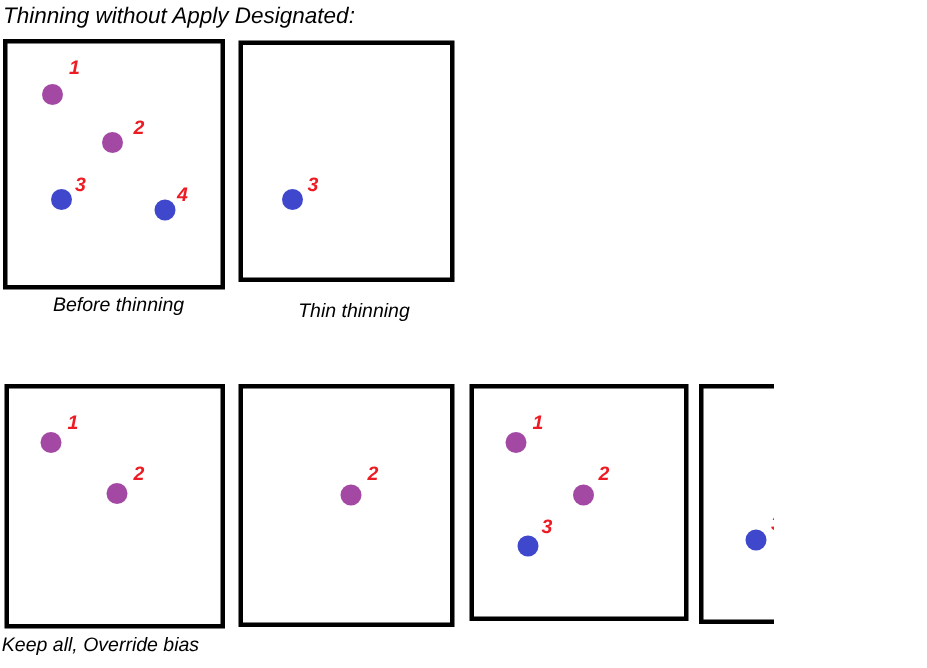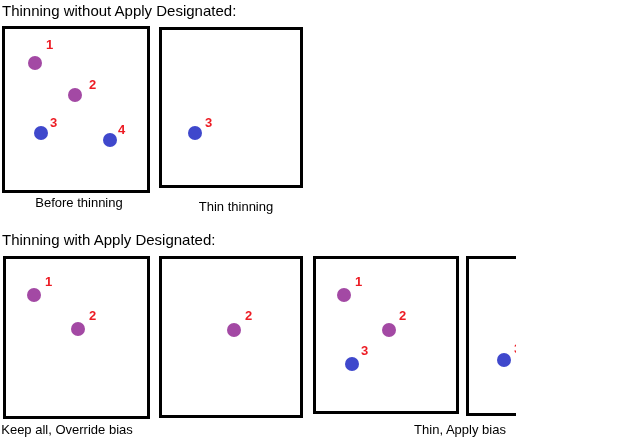--- a/index.html
+++ b/index.html
@@ -7,20 +7,21 @@
     padding: 0;
     background: #ffffff;
   }
   .canvas {
     position: relative;
     width: 516px;
     height: 445px;
     background: var(--bg, #ffffff);
     font-family: "Liberation Sans", sans-serif;
     overflow: hidden;
+    font-style: italic;
   }
   .section-title {
     position: absolute;
     font-size: 15px;
     color: var(--text, #000000);
     white-space: nowrap;
     line-height: 1.2;
   }
   .title-a { left: 2px; top: 2px; }
   .title-b { left: 2px; top: 231px; }
@@ -51,21 +52,20 @@
     font-weight: bold;
     color: var(--label-red, #ED1C24);
     line-height: 1;
   }
 </style>
 </head>
 <body>
 
 <div class="canvas" style="--bg: #FFFFFF; --text: #000000; --border: #000000; --label-red: #ED1C24;">
   <div class="section-title title-a">Thinning without Apply Designated:</div>
-  <div class="section-title title-b">Thinning with Apply Designated:</div>
 <div class="panel-box" style="left: 2px; top: 26px; width: 148px; height: 167px;"></div>
     <div class="panel-caption" style="left: -21px; top: 196px;">Before thinning</div>
     <div class="data-point" style="left: 28px; top: 56px; background: rgb(163, 73, 164);"></div>
     <div class="point-label" style="left: 46px; top: 38px;">1</div>
     <div class="data-point" style="left: 68px; top: 88px; background: rgb(163, 73, 164);"></div>
     <div class="point-label" style="left: 89px; top: 78px;">2</div>
     <div class="data-point" style="left: 34px; top: 126px; background: rgb(63, 72, 204);"></div>
     <div class="point-label" style="left: 50px; top: 116px;">3</div>
     <div class="data-point" style="left: 103px; top: 133px; background: rgb(63, 72, 204);"></div>
     <div class="point-label" style="left: 118px; top: 123px;">4</div>
@@ -83,18 +83,17 @@
     <div class="data-point" style="left: 227px; top: 323px; background: rgb(163, 73, 164);"></div>
     <div class="point-label" style="left: 245px; top: 309px;">2</div>
     <div class="panel-box" style="left: 313px; top: 256px; width: 146px; height: 158px;"></div>
     <div class="data-point" style="left: 337px; top: 288px; background: rgb(163, 73, 164);"></div>
     <div class="point-label" style="left: 355px; top: 275px;">1</div>
     <div class="data-point" style="left: 382px; top: 323px; background: rgb(163, 73, 164);"></div>
     <div class="point-label" style="left: 399px; top: 309px;">2</div>
     <div class="data-point" style="left: 345px; top: 357px; background: rgb(63, 72, 204);"></div>
     <div class="point-label" style="left: 361px; top: 344px;">3</div>
     <div class="panel-box" style="left: 466px; top: 256px; width: 145px; height: 160px;"></div>
-    <div class="panel-caption" style="left: 360px; top: 423px;">Thin, Apply bias</div>
     <div class="data-point" style="left: 539px; top: 320px; background: rgb(163, 73, 164);"></div>
     <div class="point-label" style="left: 556px; top: 306px;">2</div>
     <div class="data-point" style="left: 497px; top: 353px; background: rgb(63, 72, 204);"></div>
     <div class="point-label" style="left: 514px; top: 342px;">3</div>
   </div>
 
 </body></html>

